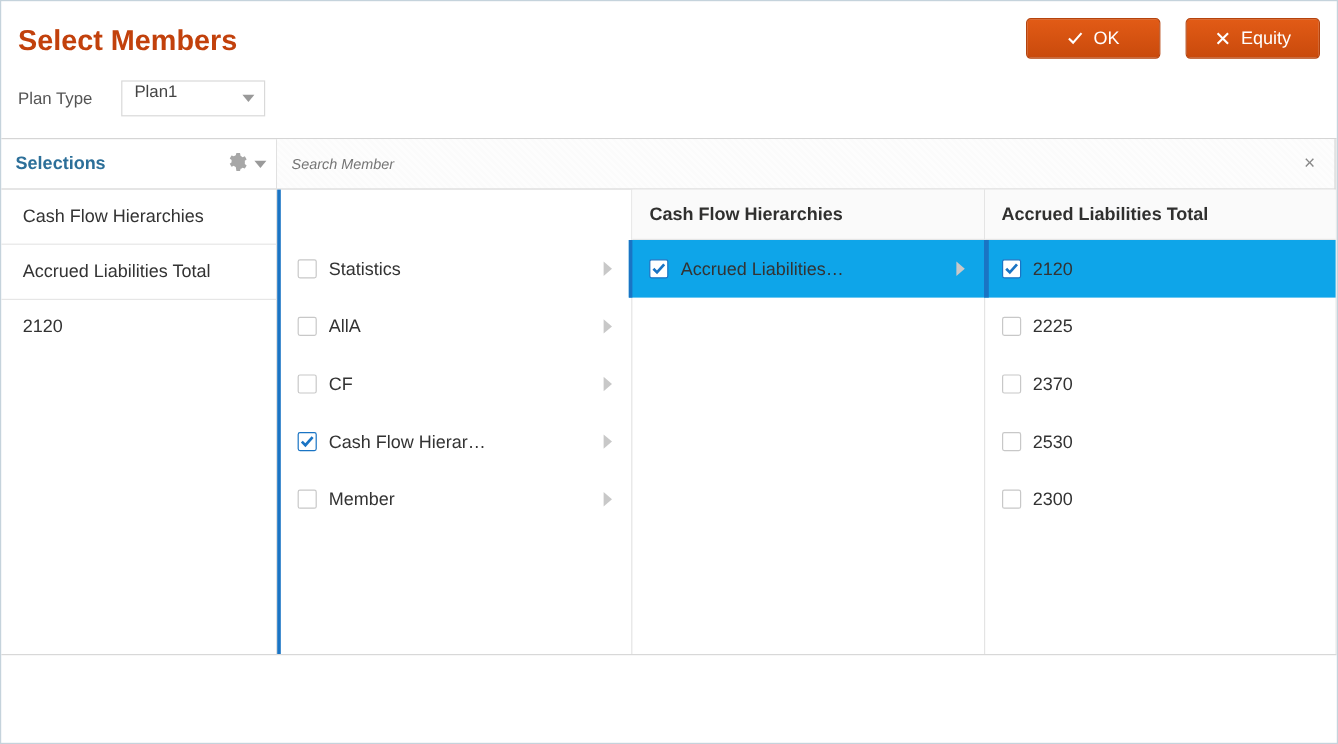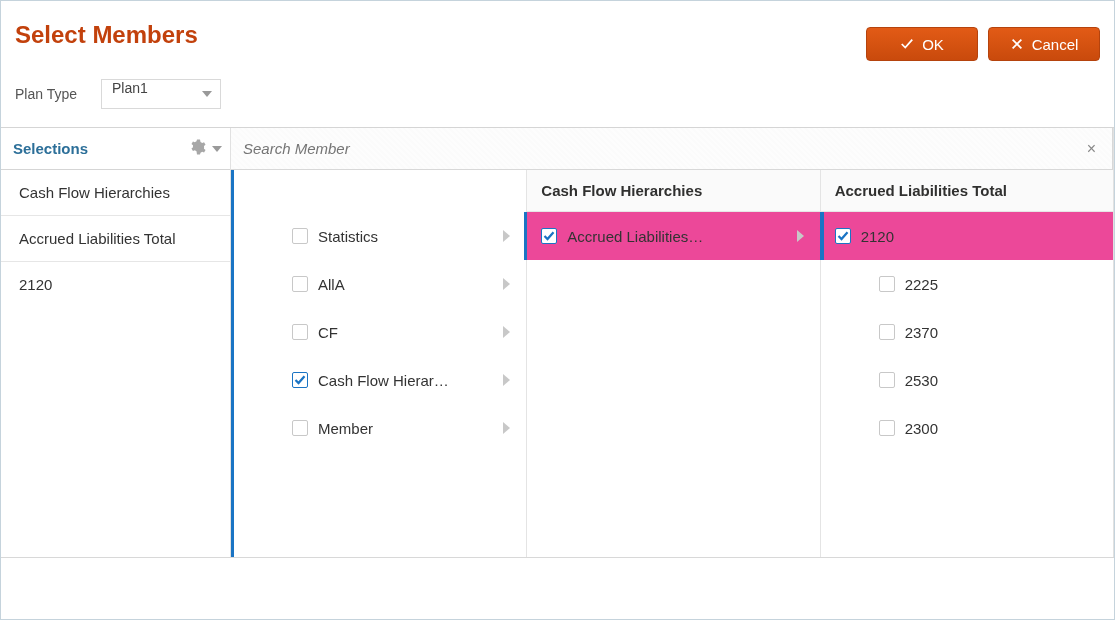--- a/index.html
+++ b/index.html
@@ -21,22 +21,22 @@
     padding: 14px 14px 0 14px;
   }
   .page-title {
     color: #c2410c;
     font-size: 24px;
     font-weight: bold;
     margin: 6px 0 0 0;
   }
   .action-buttons {
     display: flex;
-    gap: 10px;
-    margin-top: 12px;
+    gap: 21px;
+    margin-top: 0;
   }
   .btn {
     background: linear-gradient(to bottom, #e25b16, #c94a0c);
     color: #fff;
     border: 1px solid #b5430d;
     border-radius: 4px;
     height: 34px;
     min-width: 112px;
     display: inline-flex;
     align-items: center;
@@ -130,21 +130,21 @@
     border-top: none;
     display: flex;
     align-items: center;
     padding: 0 10px;
     background: repeating-linear-gradient(45deg, #fdfdfd, #fdfdfd 2px, #fbfbfb 2px, #fbfbfb 4px);
   }
   .search-input {
     flex: 1;
     border: none;
     background: transparent;
-    font-size: 15px;
+    font-size: 12px;
     font-style: italic;
     color: #777;
     outline: none;
   }
   .clear-btn {
     color: #888;
     font-size: 16px;
     cursor: pointer;
     padding: 4px 6px;
   }
@@ -174,24 +174,23 @@
   .col-noheader .col-header { border-bottom: none; background: transparent; }
   .member-row {
     height: 48px;
     display: flex;
     align-items: center;
     padding: 0 10px 0 14px;
     gap: 10px;
     color: #333;
     cursor: pointer;
     font-size: 15px;
-    margin-left: 44px;
   }
   .member-row.selected {
-    background: #ec4899;
+    background: #0ea5e9;
     border-left: 3px solid #1a74c4;
     margin-left: -3px;
     padding-left: 14px;
   }
   .col3 .member-row.selected {
     border-left: 4px solid #1a74c4;
     margin-left: -1px;
     padding-left: 11px;
   }
   .chk {
@@ -237,21 +236,21 @@
     <button class="btn">
       <svg viewBox="0 0 16 16">
           <path d="M2 8 L6 12 L14 3" fill="none" stroke="#fff" stroke-width="2"></path>
         </svg>
       <span>OK</span>
     </button>
     <button class="btn">
       <svg viewBox="0 0 16 16">
           <path d="M3 3 L13 13 M13 3 L3 13" fill="none" stroke="#fff" stroke-width="2"></path>
         </svg>
-      <span>Cancel</span>
+      <span>Equity</span>
     </button>
   </div>
 </div>
 
 <div class="plantype-row">
   <span>Plan Type</span>
   <div class="select-wrap">
     <span>Plan1</span>
     <span class="select-caret"></span>
   </div>

